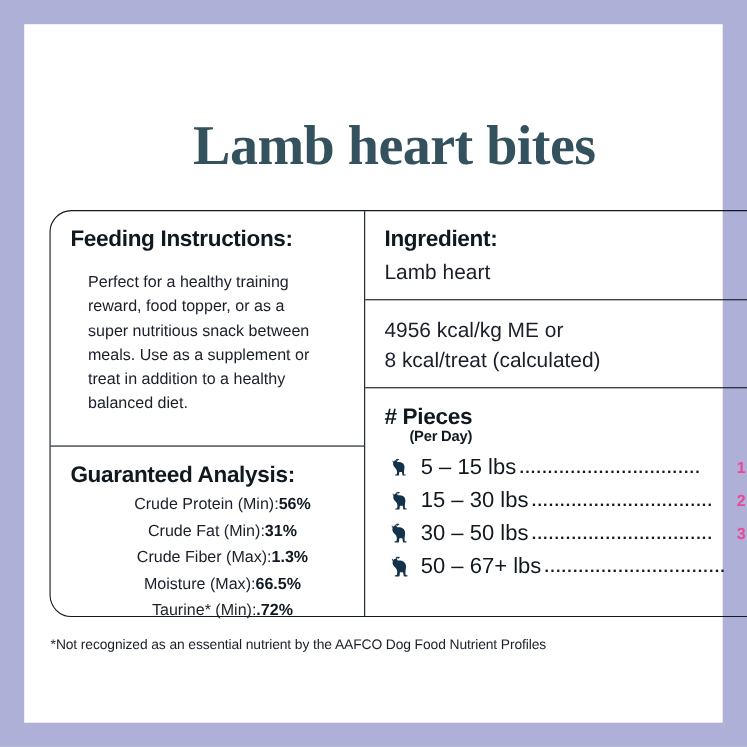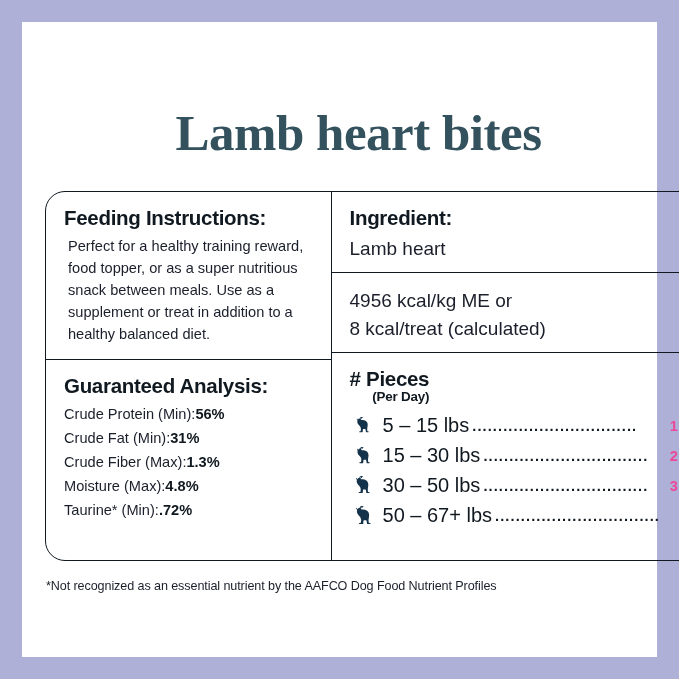--- a/index.html
+++ b/index.html
@@ -55,35 +55,36 @@
 
   h2{
     margin:0 0 5px 0;
     font-size:20.5px;
     font-weight:bold;
     letter-spacing:-0.3px;
     color:#101820;
     line-height:1.15;
   }
   .body-text{
-    margin:4px;
+    margin:16px;
     font-size:14.6px;
     line-height:1.52;
     color:#1b1f2b;
   }
 
   
   .ga-list{margin-top:2px;}
   .ga-row{
     display:flex;
-    justify-content:flex-start;
+    justify-content:center;
     align-items:baseline;
     font-size:14.6px;
     line-height:1.64;
     color:#1b1f2b;
+    margin-left:28px;
   }
   .ga-row .val{font-weight:bold;color:#101820;}
 
   
   .simple-line{
     margin:0;
     font-size:19px;
     line-height:1.45;
     color:#1b1f2b;
   }
@@ -179,21 +180,21 @@
           <div class="ga-row">
             <span class="lbl">Crude Fat (Min):</span>
             <span class="val">31%</span>
           </div>
           <div class="ga-row">
             <span class="lbl">Crude Fiber (Max):</span>
             <span class="val">1.3%</span>
           </div>
           <div class="ga-row">
             <span class="lbl">Moisture (Max):</span>
-            <span class="val">4.8%</span>
+            <span class="val">66.5%</span>
           </div>
           <div class="ga-row">
             <span class="lbl">Taurine* (Min):</span>
             <span class="val">.72%</span>
           </div>
         </div>
       </div>
 
     </div>
 

